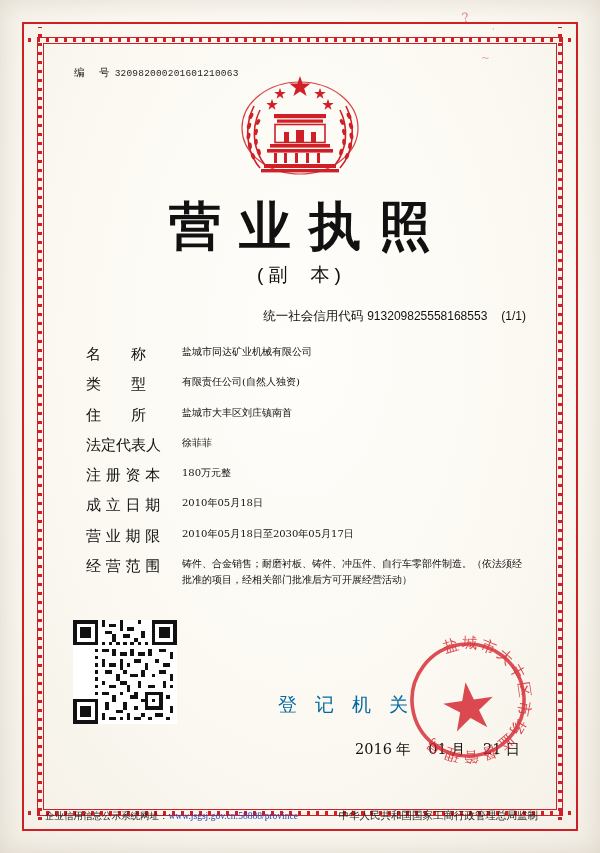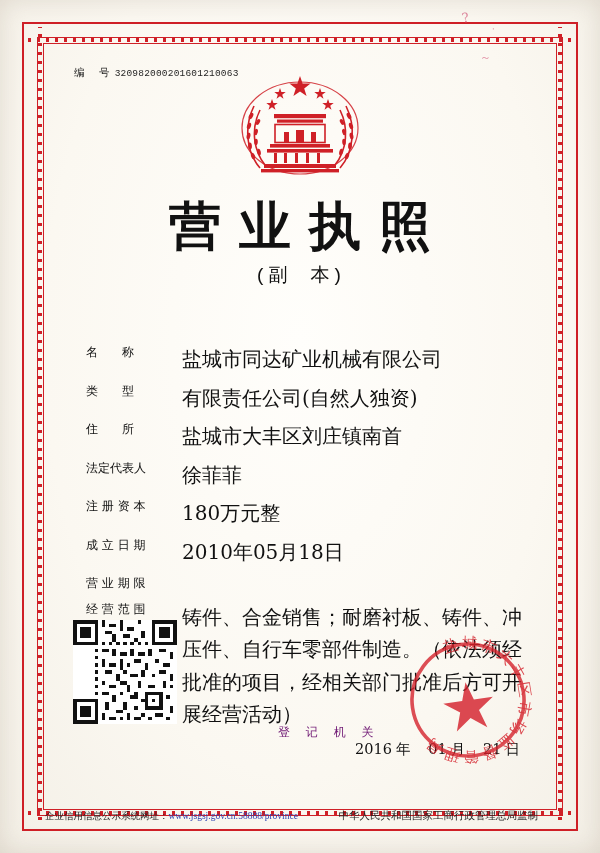--- a/index.html
+++ b/index.html
@@ -151,30 +151,30 @@
   }
   .row {
     display: flex;
     align-items: flex-start;
     margin-bottom: 8.5px;
   }
   .row-label {
     width: 96px;
     flex: 0 0 96px;
     font-family: "DejaVu Serif", "Liberation Serif", serif;
-    font-size: 12px;
+    font-size: 15px;
     color: #111;
     line-height: 1.45;
   }
   .lbl4 { letter-spacing: 0; }
   .lbl-name { letter-spacing: 0; }
   .row-value {
     flex: 1;
     font-family: "DejaVu Serif", "Liberation Serif", serif;
-    font-size: 20px;
+    font-size: 10px;
     color: #111;
     line-height: 1.5;
     white-space: pre-wrap;
   }
   .row.scope .row-value { line-height: 1.62; }
 
   
   .qr {
     position: absolute;
     left: 73px;
@@ -182,24 +182,23 @@
     width: 104px;
     height: 104px;
   }
 
   
   .registrar {
     position: absolute;
     left: 278px;
     top: 692px;
     font-family: "DejaVu Serif", "Liberation Serif", serif;
-    font-size: 12px;
+    font-size: 19px;
     letter-spacing: 6px;
-    color: #701a75;
-    margin-top: 32px;
+    color: #0369a1;
   }
   .date-line {
     position: absolute;
     right: 78px;
     top: 740px;
     font-family: "DejaVu Serif", "Liberation Serif", serif;
     font-size: 14.5px;
     color: #111;
     white-space: nowrap;
   }
@@ -335,20 +334,25 @@
           <rect x="30" y="98" width="72" height="4"></rect>
           <rect x="27" y="103" width="78" height="3.4"></rect>
         </g>
       </g>
     </svg>
   </div>
 
   <div class="title">营业执照</div>
   <div class="subtitle">(副　本)</div>
 
+  <div class="credit-code">
+    <span>统一社会信用代码</span>
+    <span class="num">913209825558168553</span>
+    <span class="pg">(1/1)</span>
+  </div>
 
   <div class="fields">
     <div class="row">
       <div class="row-label lbl-name">名　　称</div>
       <div class="row-value">盐城市同达矿业机械有限公司</div>
     </div>
     <div class="row">
       <div class="row-label">类　　型</div>
       <div class="row-value">有限责任公司(自然人独资)</div>
     </div>
@@ -363,20 +367,21 @@
     <div class="row">
       <div class="row-label">注 册 资 本</div>
       <div class="row-value">180万元整</div>
     </div>
     <div class="row">
       <div class="row-label">成 立 日 期</div>
       <div class="row-value">2010年05月18日</div>
     </div>
     <div class="row">
       <div class="row-label">营 业 期 限</div>
+      <div class="row-value">2010年05月18日至2030年05月17日</div>
     </div>
     <div class="row scope">
       <div class="row-label">经 营 范 围</div>
       <div class="row-value">铸件、合金销售；耐磨衬板、铸件、冲压件、自行车零部件制造。（依法须经批准的项目，经相关部门批准后方可开展经营活动）</div>
     </div>
   </div>
 
   <div class="qr">
     <svg viewBox="0 0 29 29" width="104" height="104" shape-rendering="crispEdges" aria-hidden="true">
       <rect width="29" height="29" fill="#ffffff"></rect>

